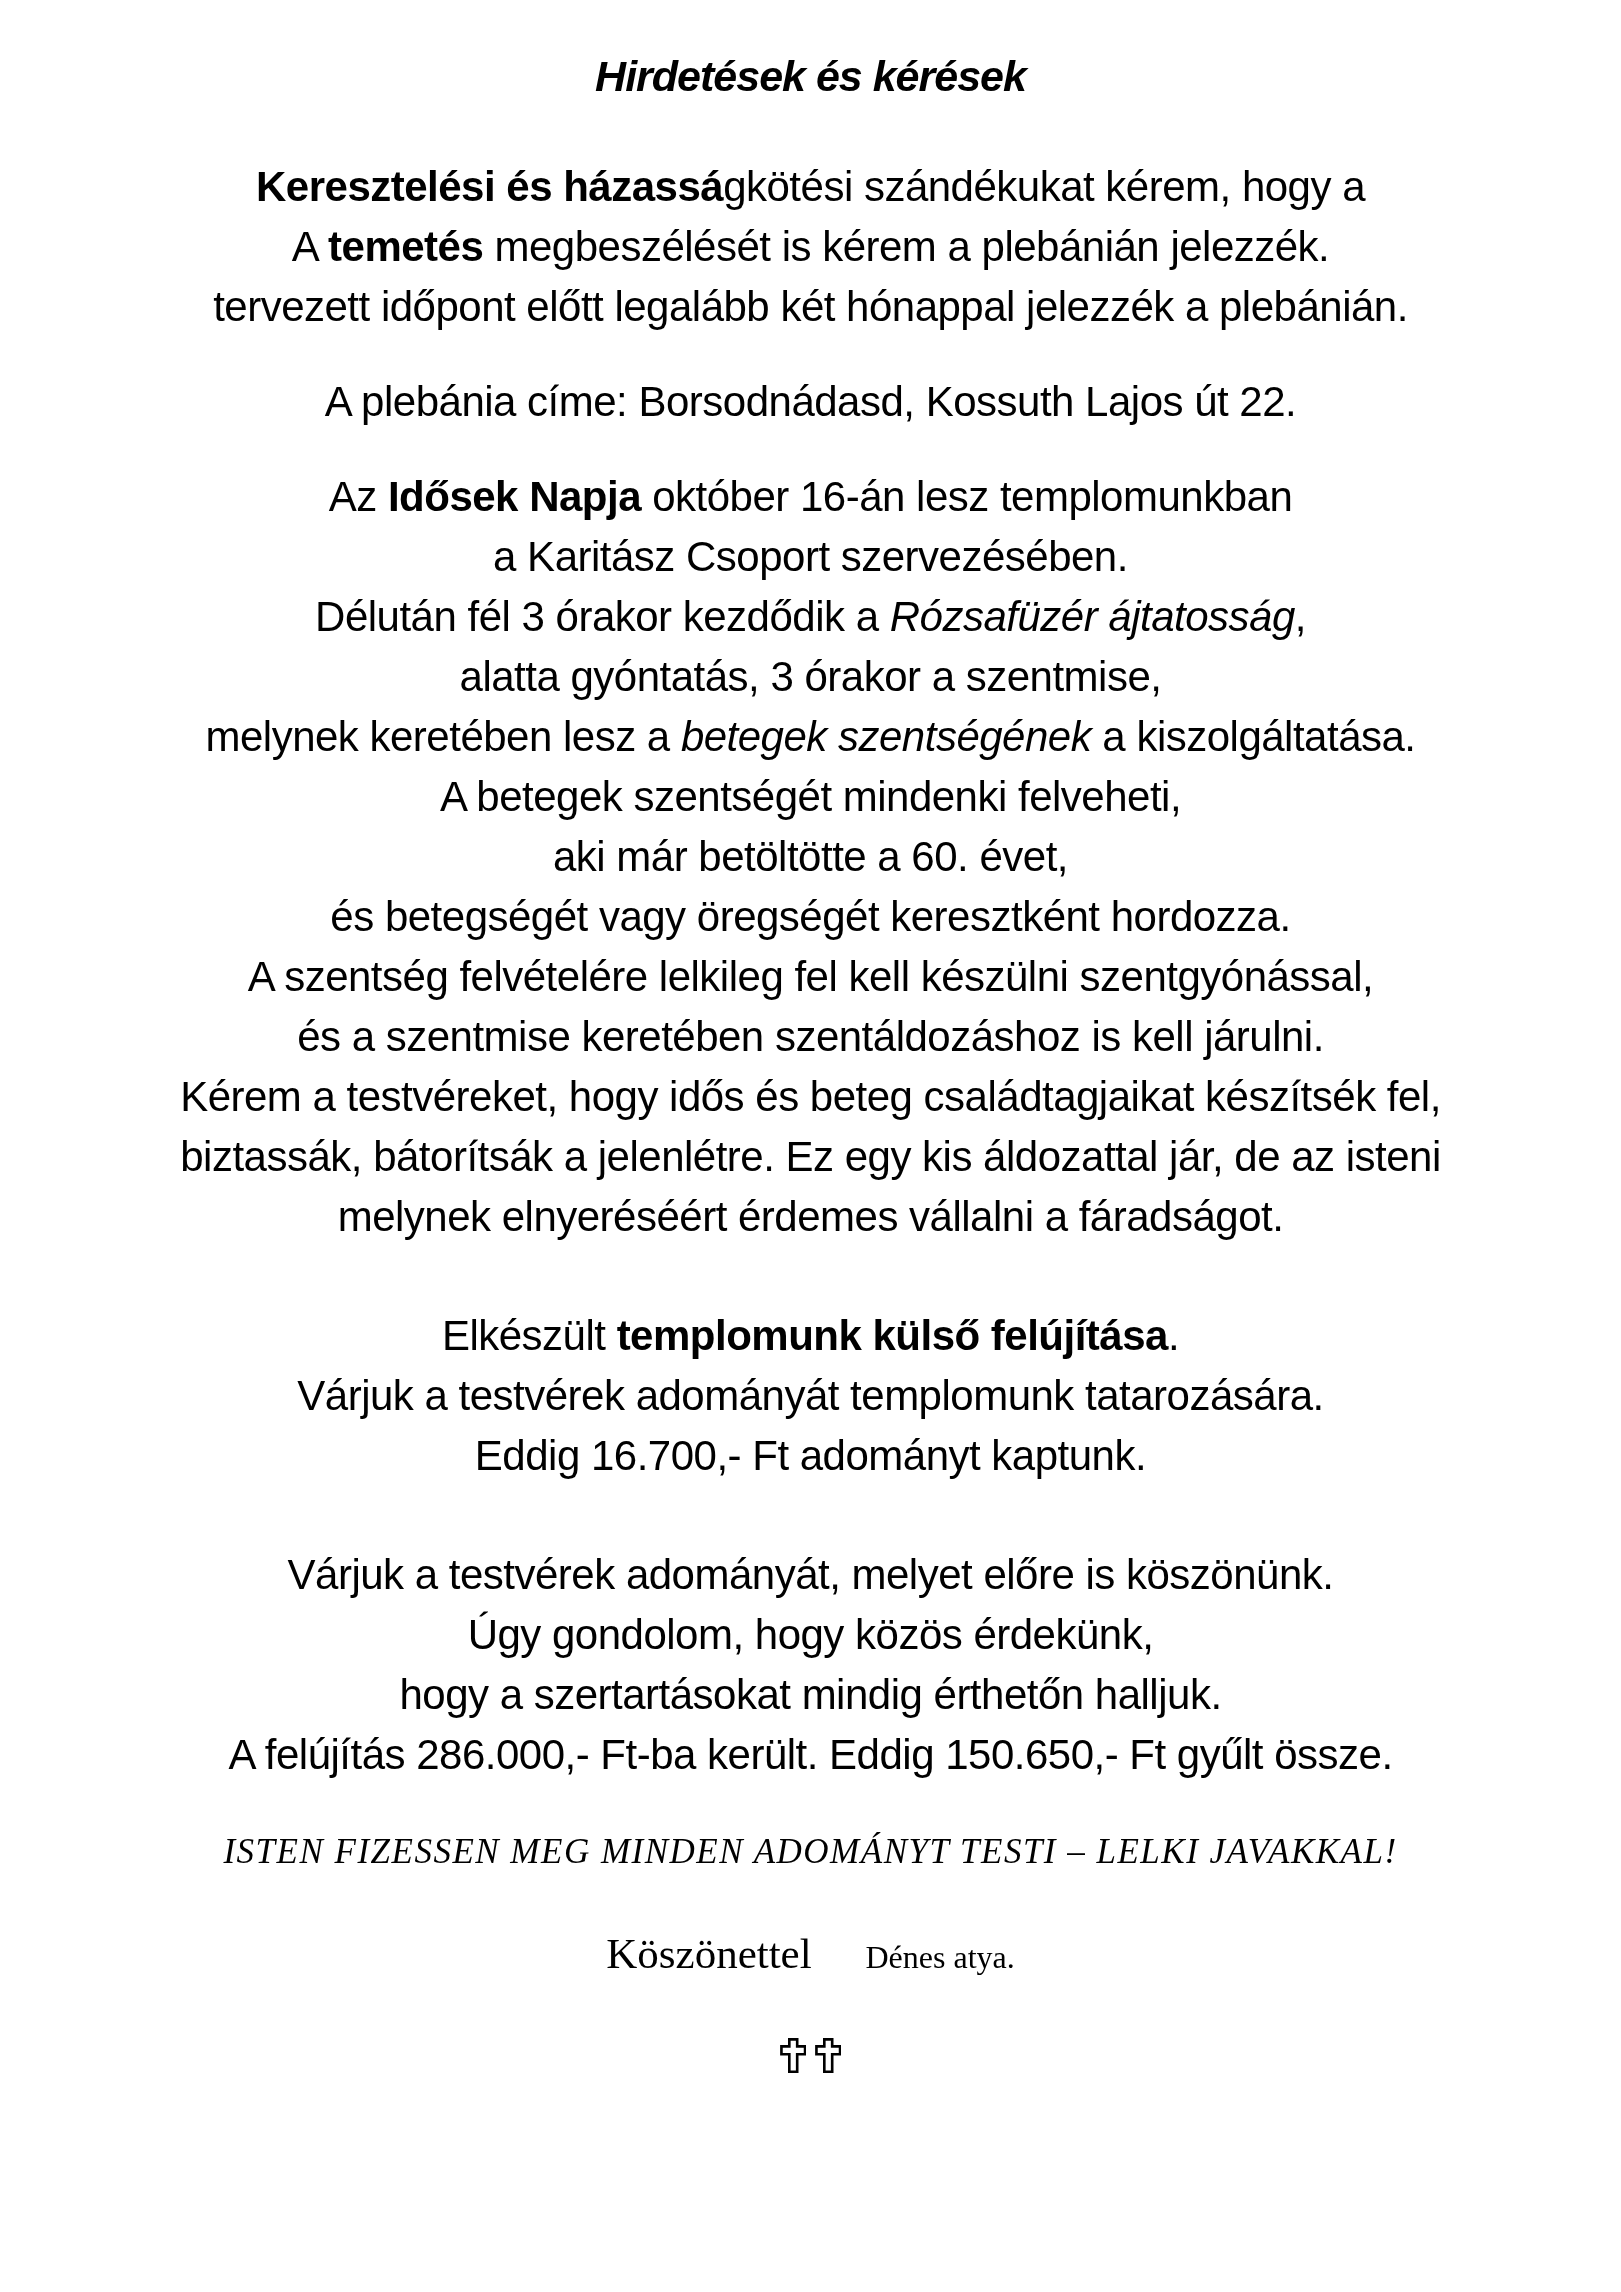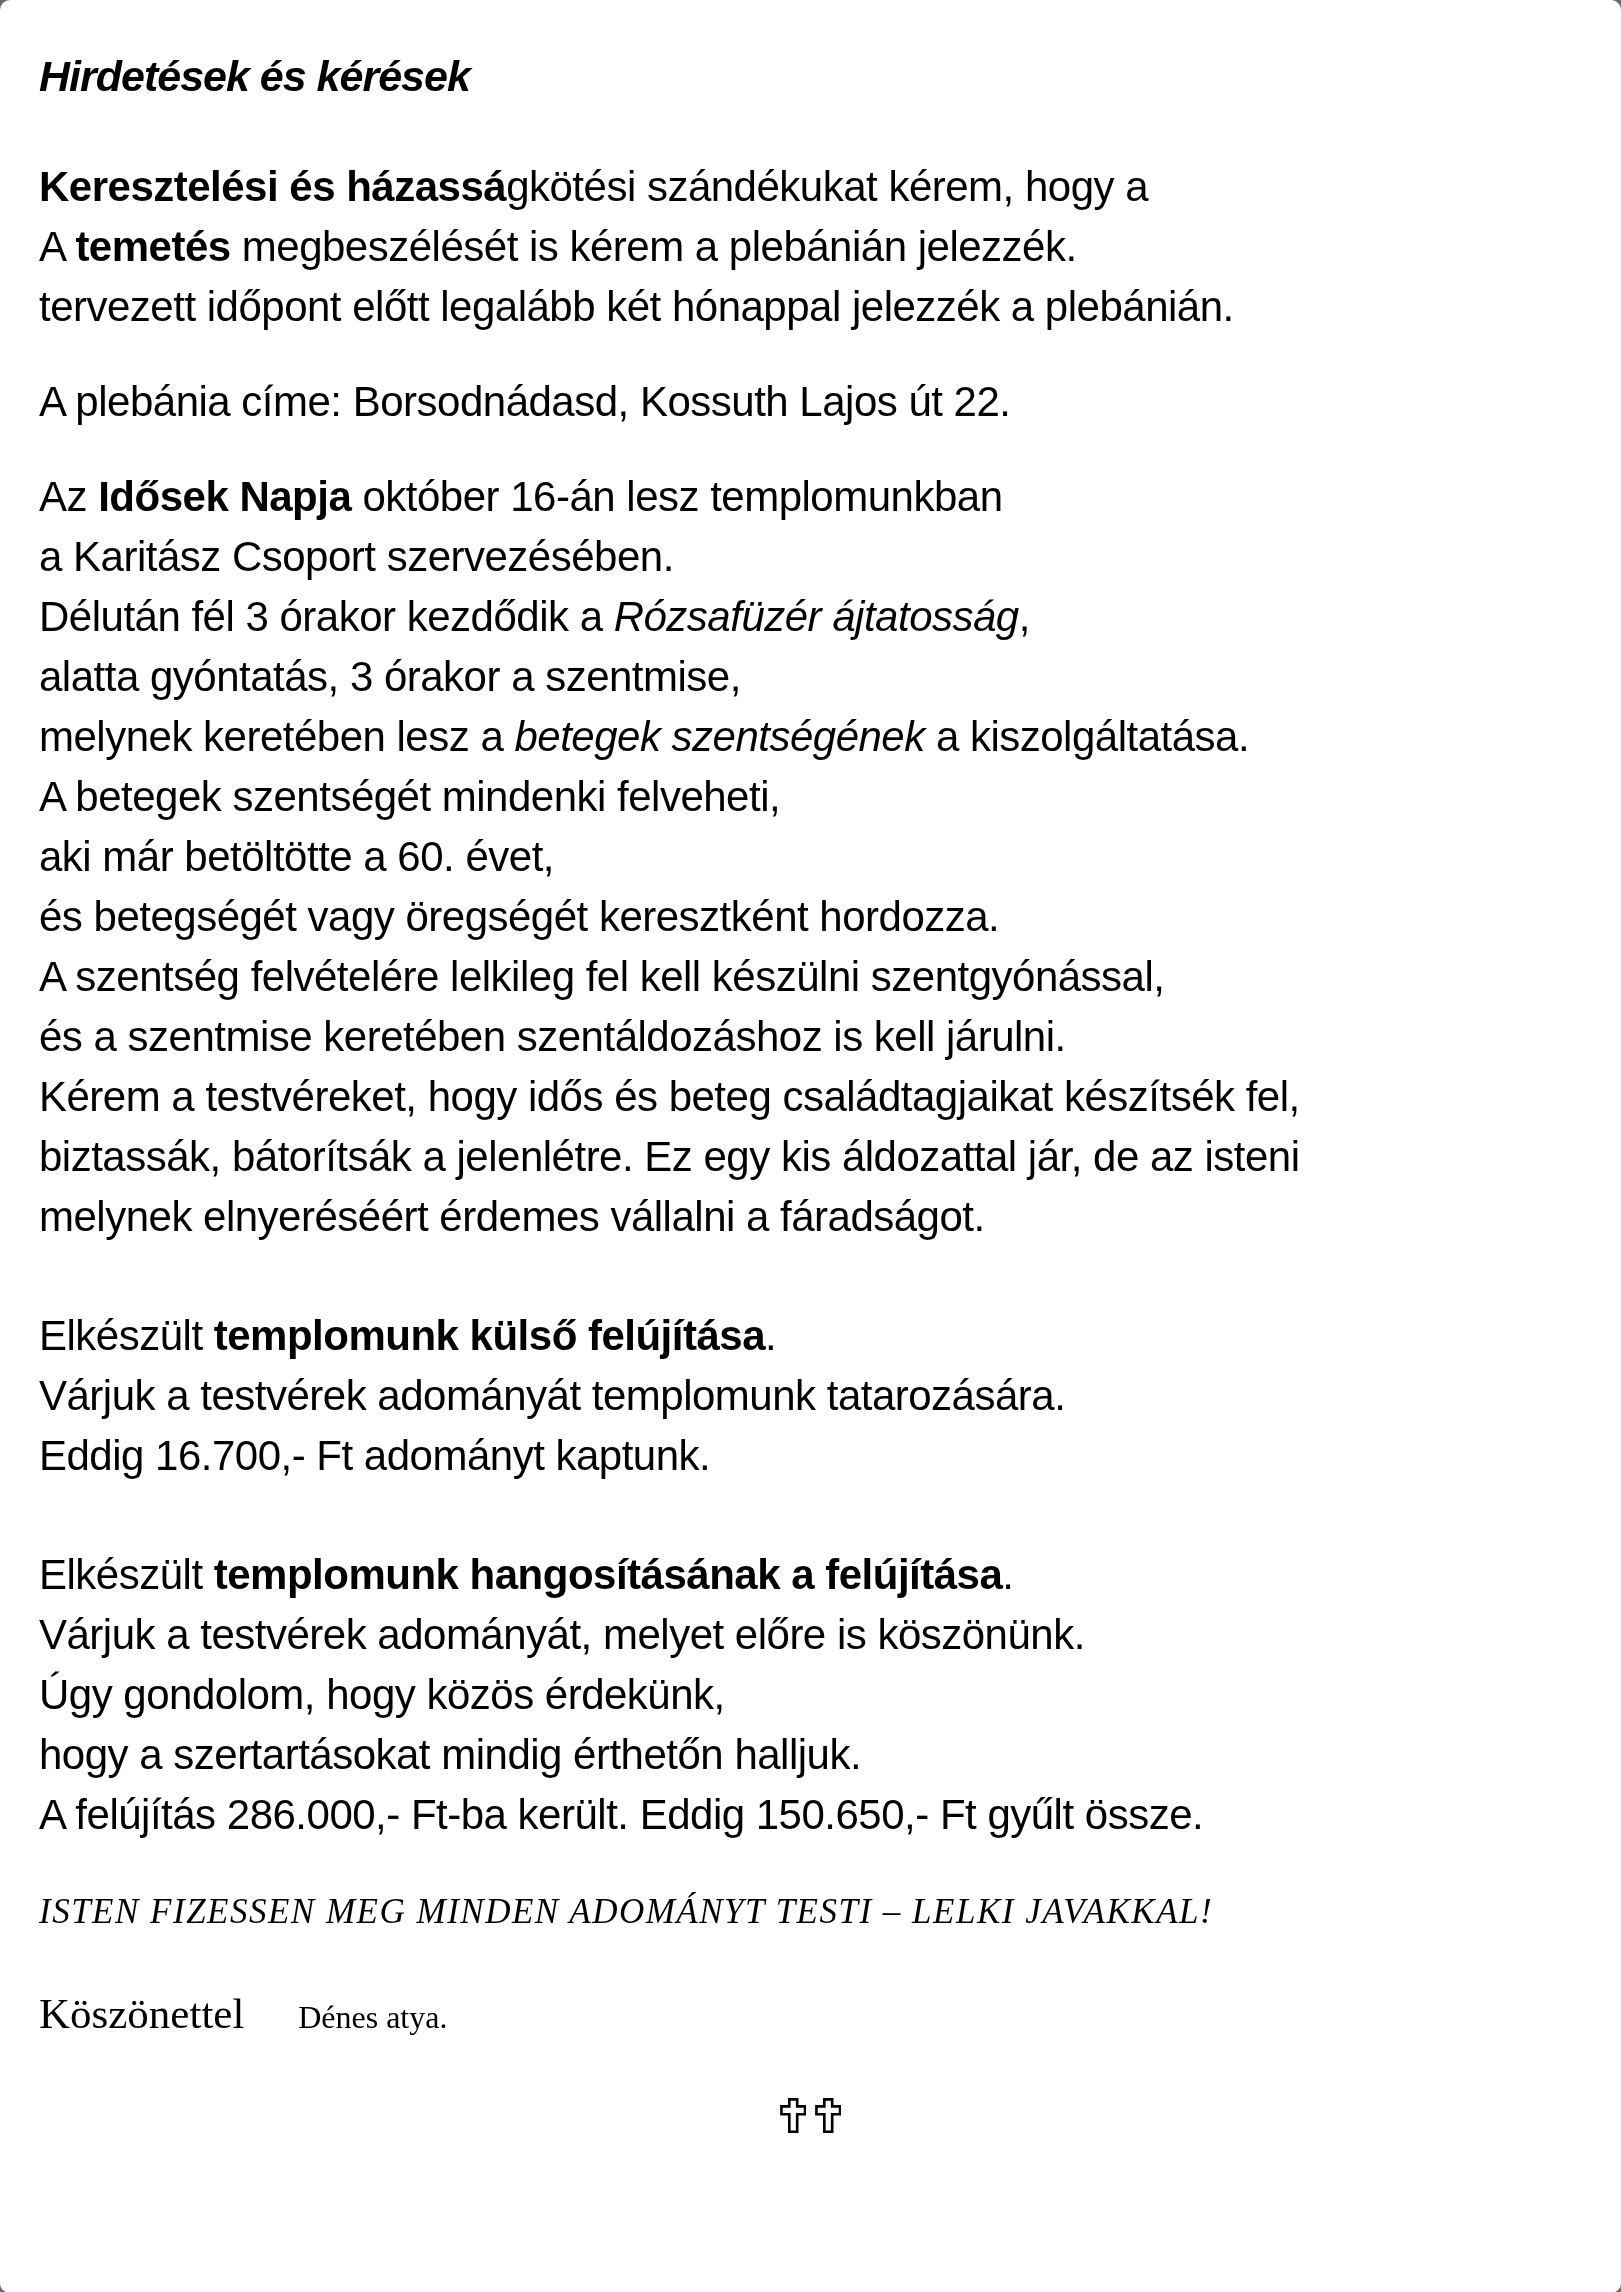--- a/index.html
+++ b/index.html
@@ -5,24 +5,23 @@
   html, body { margin: 0; padding: 0; background: #6b6b6b; }
   .page {
     position: relative;
     width: 1621px;
     height: 2293px;
     margin: 0 auto;
     background: #ffffff;
     color: #000000;
     box-sizing: border-box;
     padding: 47px 39px 0 39px;
-    text-align: left;
+    text-align: center;
     font-family: "Liberation Sans", sans-serif;
     overflow: hidden;
-    border-radius: 10px;
   }
   .title {
     font-size: 43px;
     line-height: 59px;
     font-weight: bold;
     font-style: italic;
     letter-spacing: -1px;
     margin: 0 0 51px 0;
   }
   .para {
@@ -95,21 +94,20 @@
     <div class="line"><span>melynek elnyeréséért érdemes vállalni a fáradságot.</span></div>
   </section>
 
   <section class="para mb60">
     <div class="line"><span>Elkészült </span><span class="b">templomunk külső felújítása</span><span>.</span></div>
     <div class="line"><span>Várjuk a testvérek adományát templomunk tatarozására.</span></div>
     <div class="line"><span>Eddig 16.700,- Ft adományt kaptunk.</span></div>
   </section>
 
   <section class="para mb40">
-    <div class="line"><span>Elkészült </span><span class="b">templomunk hangosításának a felújítása</span><span>.</span></div>
     <div class="line"><span>Várjuk a testvérek adományát, melyet előre is köszönünk.</span></div>
     <div class="line"><span>Úgy gondolom, hogy közös érdekünk,</span></div>
     <div class="line"><span>hogy a szertartásokat mindig érthetőn halljuk.</span></div>
     <div class="line"><span>A felújítás 286.000,- Ft-ba került. Eddig 150.650,- Ft gyűlt össze.</span></div>
   </section>
 
   <div class="blessing">ISTEN FIZESSEN MEG MINDEN ADOMÁNYT TESTI – LELKI JAVAKKAL!</div>
 
   <div class="signature">
     <span class="main">Köszönettel</span><span class="secondary">Dénes atya.</span>

